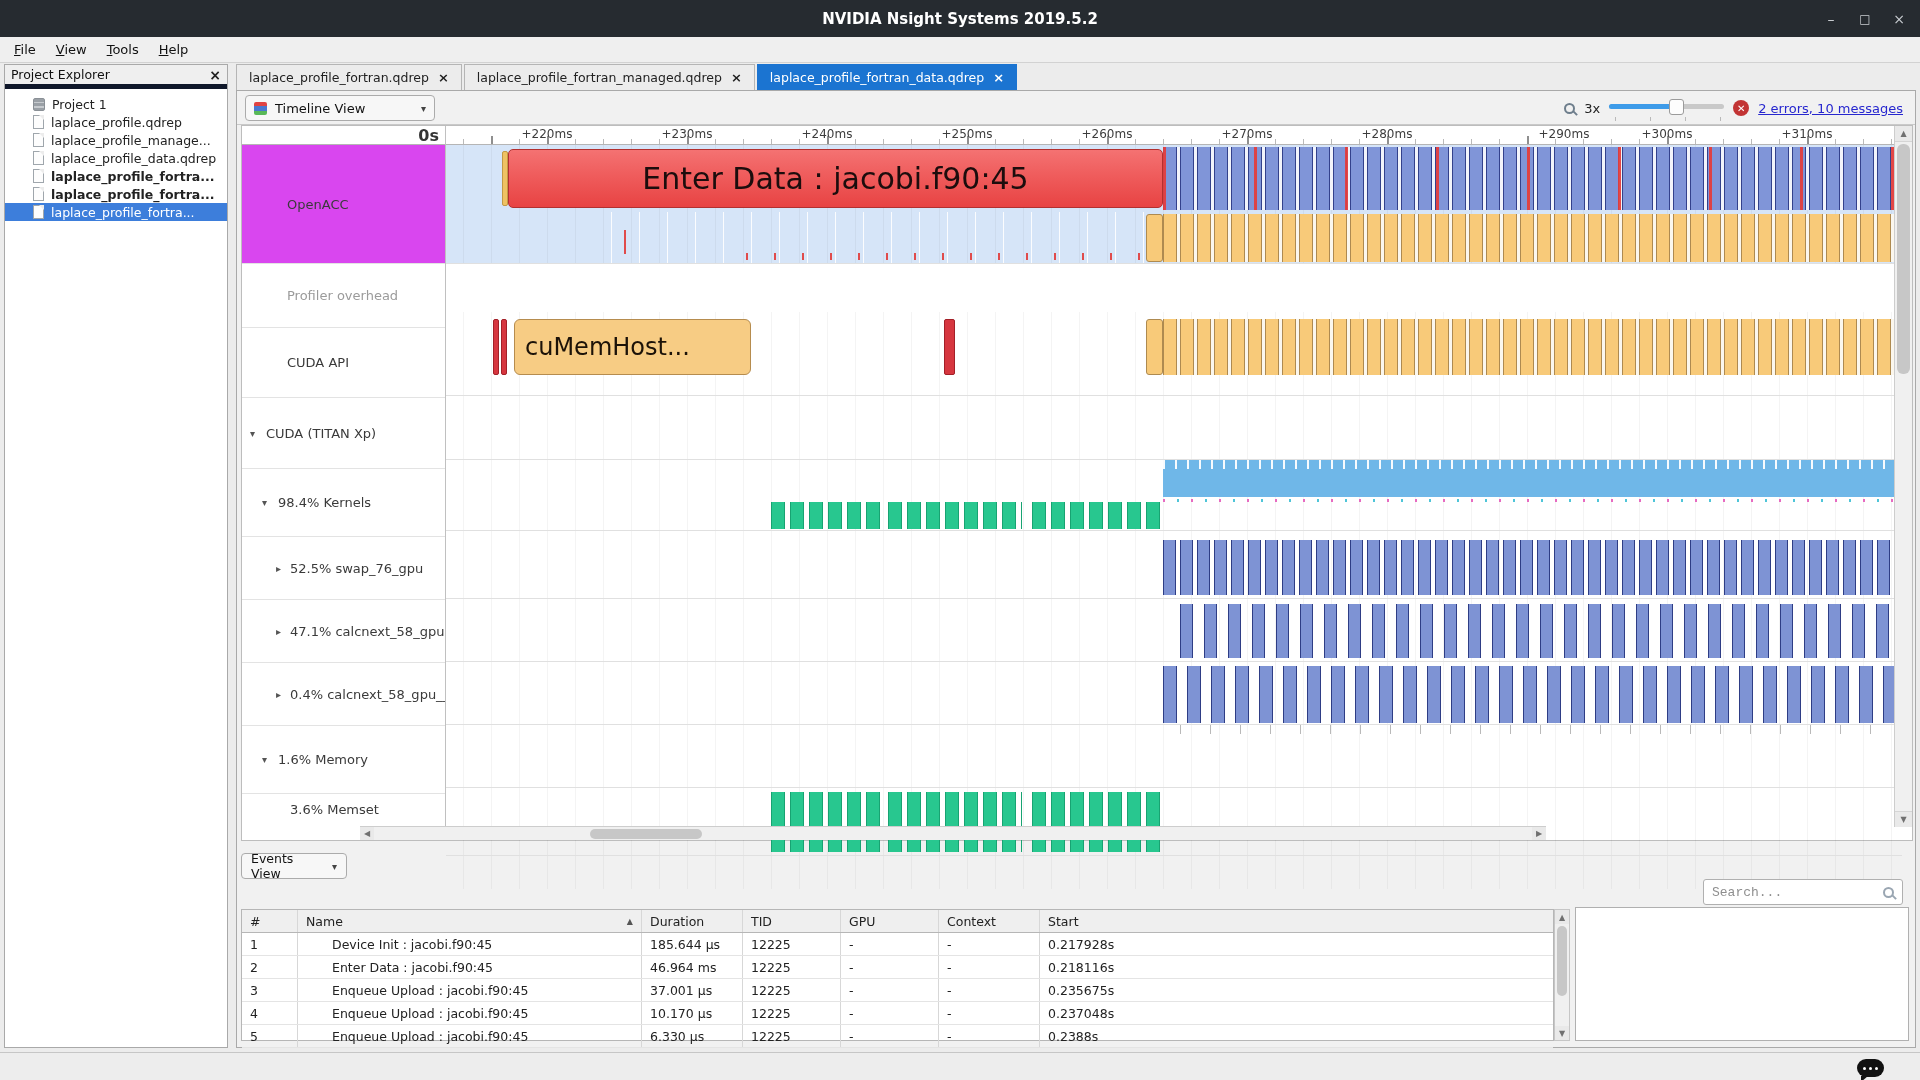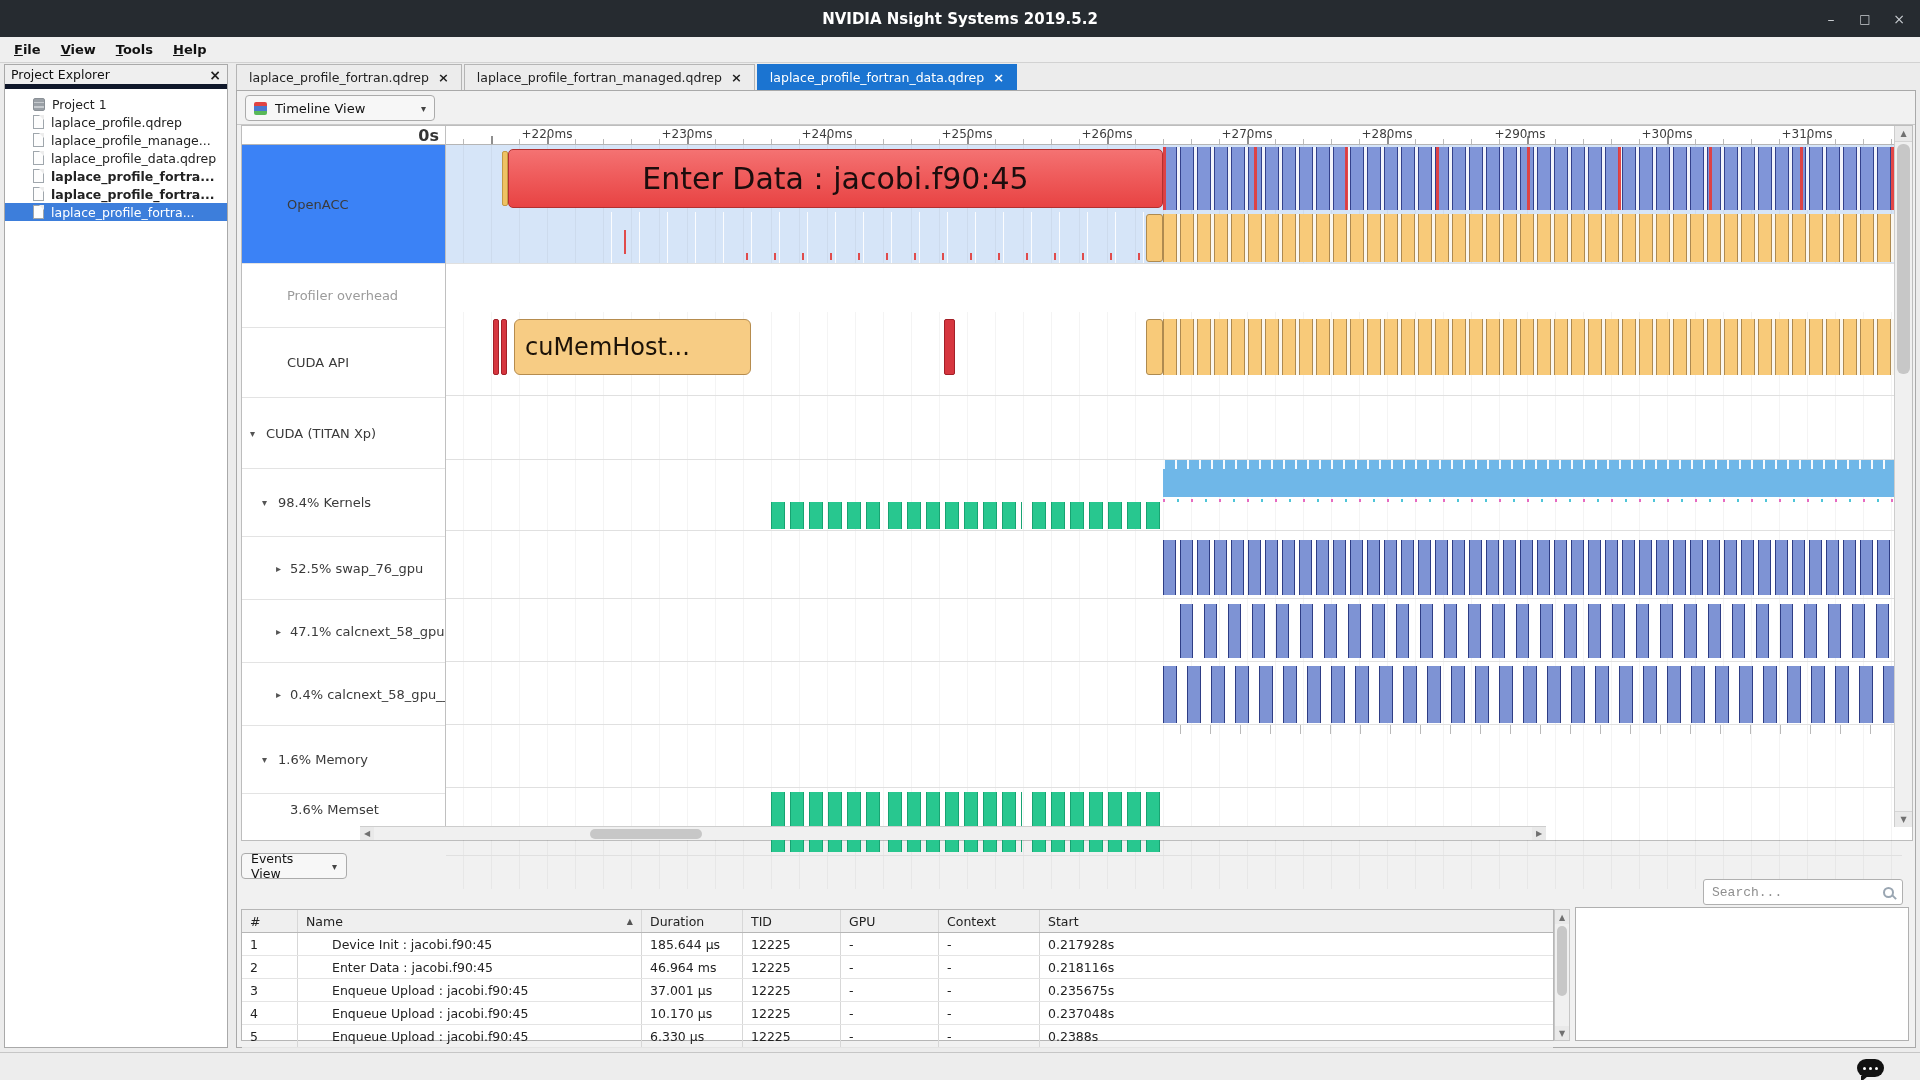--- a/index.html
+++ b/index.html
@@ -11,21 +11,21 @@
   .titlebar { position:absolute; left:0; top:0; width:1920px; height:37px; background:#262B30;
               display:flex; align-items:center; justify-content:center; }
   .titlebar .title { color:#FFFFFF; font-weight:bold; font-size:15px; }
   .winbtn { position:absolute; top:0; width:34px; height:37px; color:#C8CCD0; font-size:14px;
             display:flex; align-items:center; justify-content:center; cursor:default; }
   .winbtn.min { right:72px; } .winbtn.max { right:38px; font-size:12px; } .winbtn.close { right:4px; }
 
   
   .menubar { position:absolute; left:0; top:37px; width:1920px; height:26px; background:#EFEFEF;
              border-bottom:1px solid #D2D2D2; display:flex; align-items:center; padding-left:4px; }
-  .menu-item { display:inline-block; padding:3px 10px; font-size:13px; color:#111;font-weight:bold; }
+  .menu-item { display:inline-block; padding:3px 10px; font-size:13px; color:#111; }
   .menu-item::first-letter { text-decoration:underline; }
 
   
   .sidebar { position:absolute; left:4px; top:64px; width:224px; height:984px; background:#FFFFFF;
              border:1px solid #A9A9A9; }
   .sidebar-header { height:24px; background:#EFEFEF; border-bottom:5px solid #0f172a; display:flex;
                     align-items:center; padding:0 6px; font-size:12.5px; color:#111; }
   .sidebar-header .sp { flex:1; }
   .x-glyph { font-weight:bold; color:#222; font-size:14px; line-height:1; }
   .tree { padding-top:6px; }
@@ -102,21 +102,21 @@
   .r-openacc   { height:119px; background:#D6E5F8; }
   .r-cudaapi   { height:84px;margin-top:48px; }
   .r-profiler  { height:64px; }
   .r-cudatitan { height:71px; }
   .r-kernels   { height:68px; }
   .r-swap      { height:63px; }
   .r-calcnext  { height:63px; }
   .r-calcre    { height:63px; }
   .r-memory    { height:68px; }
   .r-memset    { height:33px; border-bottom:none; }
-  .lc-row.sel { background:#3b82f6; }
+  .lc-row.sel { background:#d946ef; }
 
   
   .bar { position:absolute; }
   .enter-data { left:62px; top:4px; width:655px; height:59px; border:1px solid #B23030; border-radius:5px;
                 background:linear-gradient(to bottom,#F47272 0%,#EF5C5C 45%,#E84343 100%);
                 display:flex; align-items:center; justify-content:center;
                 font-size:30px; color:#1C0D0D; overflow:hidden; white-space:nowrap; }
   .yellow-sliver { left:56px; top:6px; width:6px; height:55px; background:#EFC263; border:1px solid #C29A45; border-radius:2px; }
   .dense-blue { background:repeating-linear-gradient(to right,#33418C 0 1px,#8095D8 1px 13px,#33418C 13px 14px,#F2F4FB 14px 17px); }
   .red-overlay { background:repeating-linear-gradient(to right,rgba(226,62,62,0.95) 0 3px,transparent 3px 91px); }
@@ -270,20 +270,32 @@
   </div>
 
   <div class="content">
 
     <div class="toolbar">
       <div class="view-select">
         <span class="vicon"></span>
         <span>Timeline View</span>
         <span class="chev">▾</span>
       </div>
+      <div class="tool-right">
+        <span class="mag-icon"></span>
+        <span class="zoom-label">3x</span>
+        <span class="slider">
+          <span class="track"></span>
+          <span class="fill"></span>
+          <span class="thumb"></span>
+          <span class="ticks"></span>
+        </span>
+        <span class="err-icon">✕</span>
+        <a class="err-link">2 errors, 10 messages</a>
+      </div>
     </div>
 
     <div class="tl-pane">
 
       <div class="tl-labelcol">
         <div class="lc-ruler">0s</div>
         <div class="lc-row sel" style="height:119px; padding-left:45px;">
           <span>OpenACC</span>
         </div>
         <div class="lc-row" style="height:64px; padding-left:45px;">
@@ -322,21 +334,21 @@
       </div>
 
       <div class="tl-ruler">
         <span class="tick-label" style="left:101px;">+220ms</span>
         <span class="tick-label" style="left:241px;">+230ms</span>
         <span class="tick-label" style="left:381px;">+240ms</span>
         <span class="tick-label" style="left:521px;">+250ms</span>
         <span class="tick-label" style="left:661px;">+260ms</span>
         <span class="tick-label" style="left:801px;">+270ms</span>
         <span class="tick-label" style="left:941px;">+280ms</span>
-        <span class="tick-label" style="left:1074px;">+290ms</span>
+        <span class="tick-label" style="left:1118px;">+290ms</span>
         <span class="tick-label" style="left:1221px;">+300ms</span>
         <span class="tick-label" style="left:1361px;">+310ms</span>
       </div>
 
       <div class="tl-rows">
 
         <div class="tl-row r-openacc">
           <div class="bar sub2-grid" style="top:67px;"></div>
           <div class="bar yellow-sliver"></div>
           <div class="bar enter-data">

